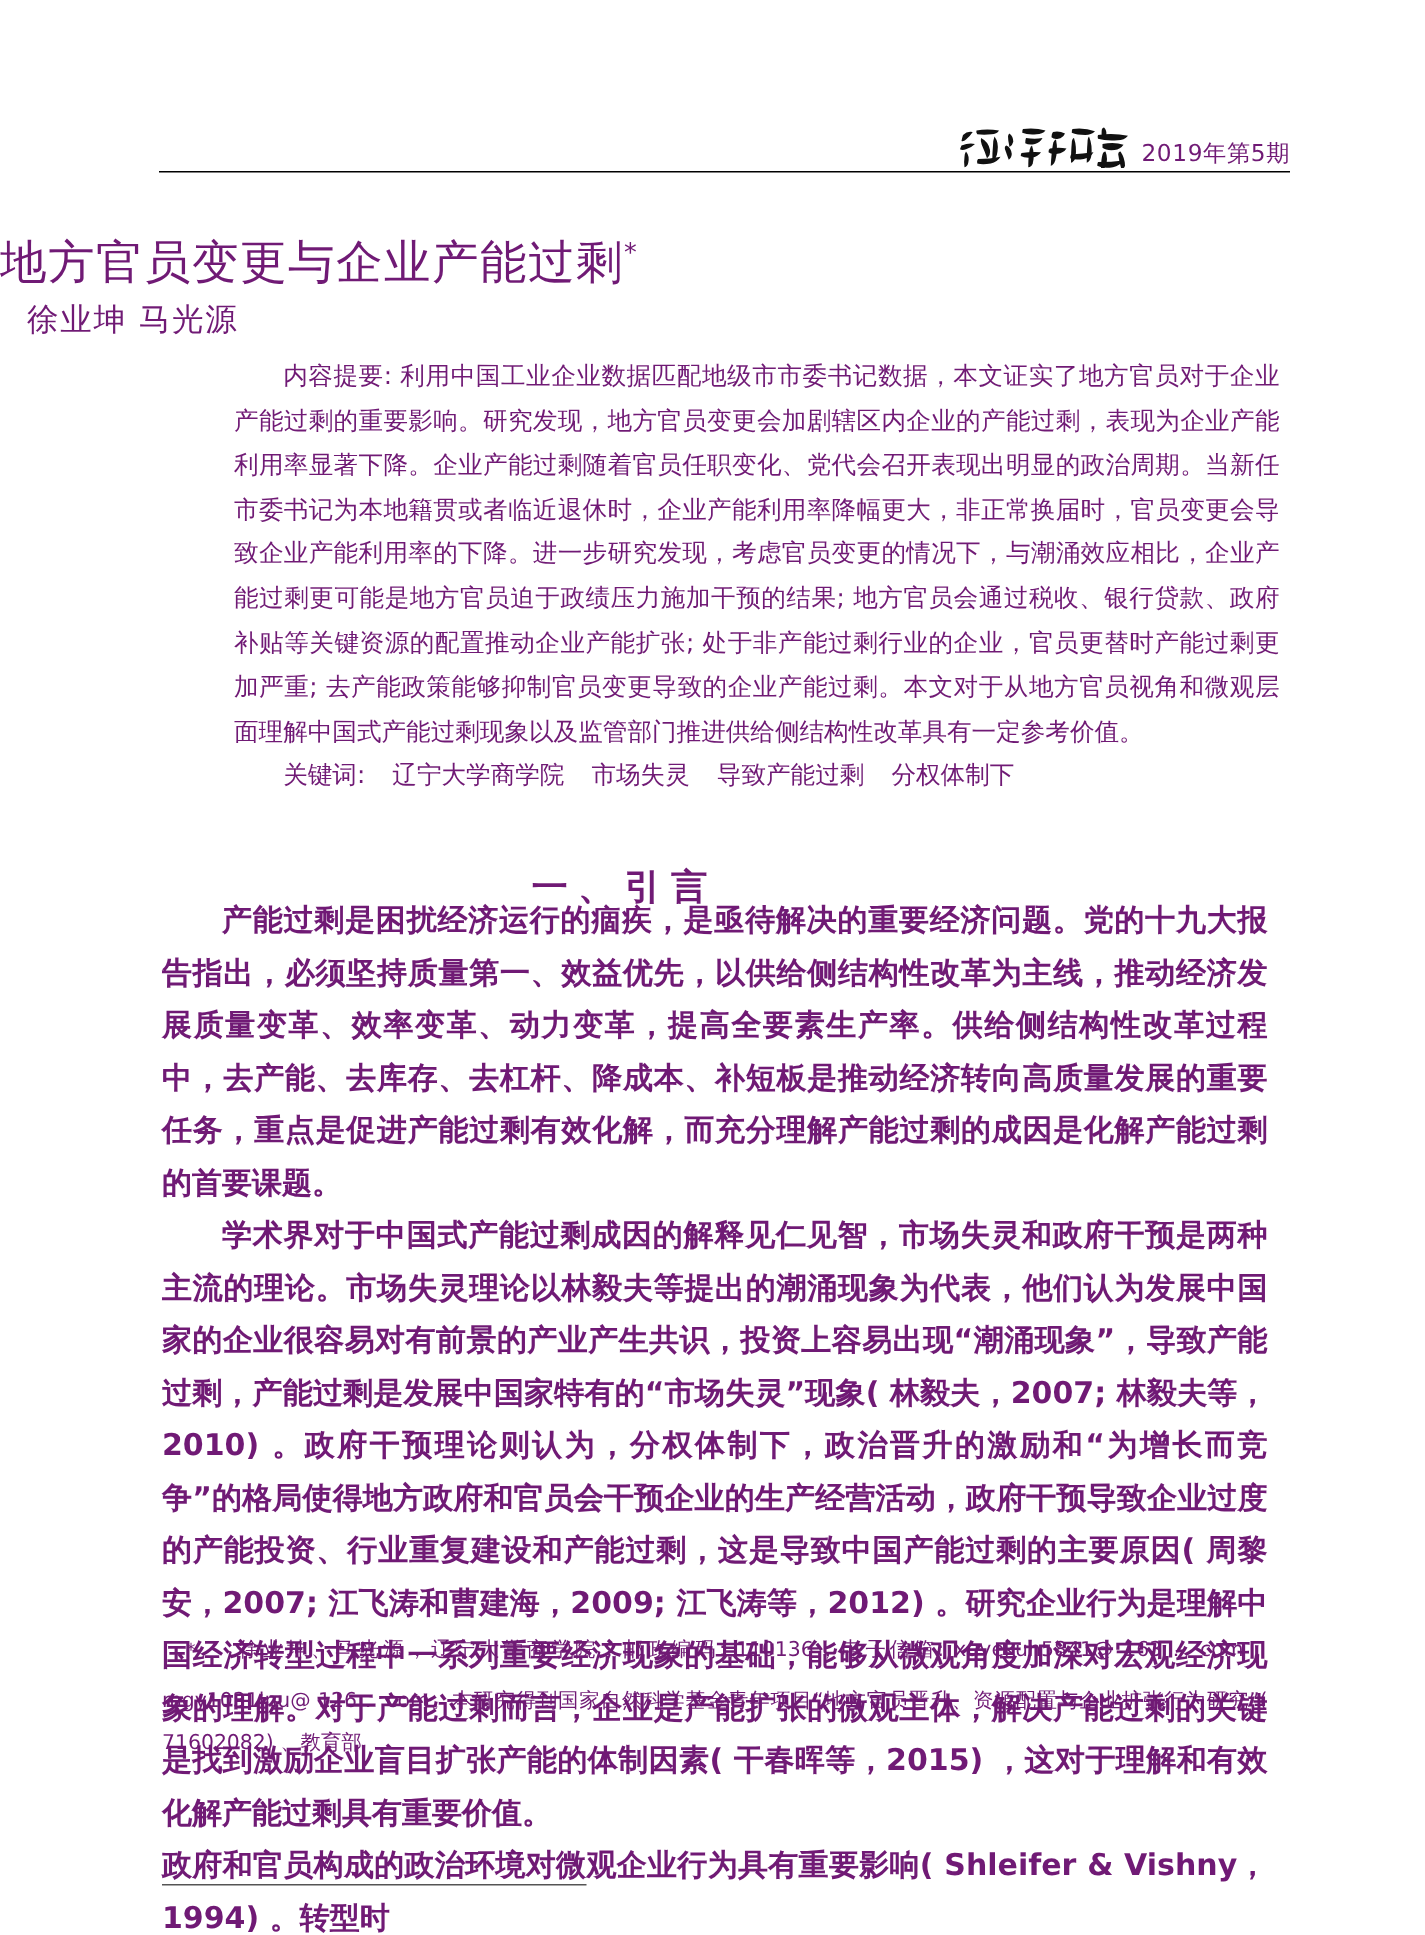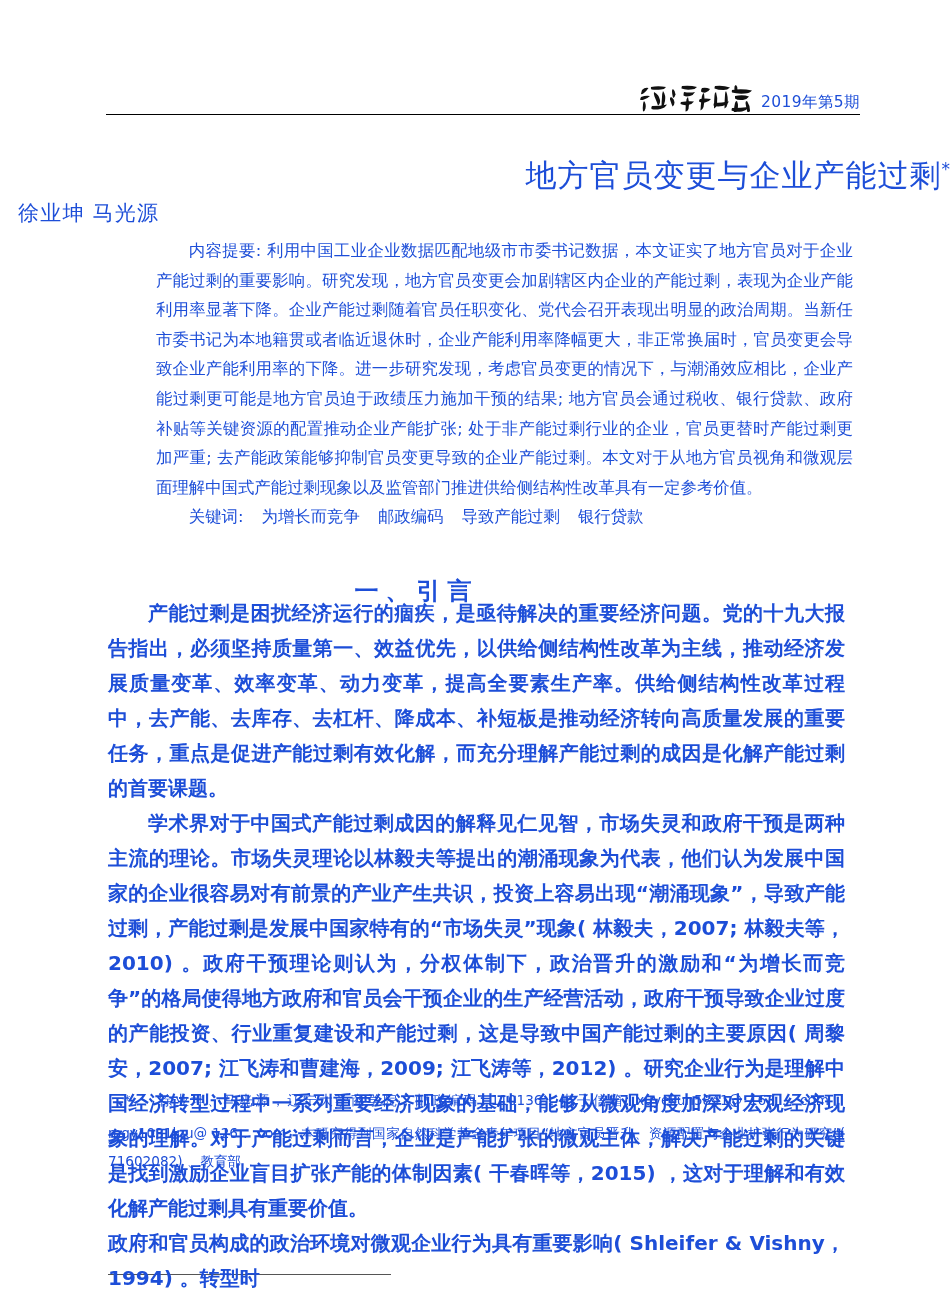--- a/index.html
+++ b/index.html
@@ -6,21 +6,21 @@
     margin: 0;
     padding: 0;
     background: #ffffff;
   }
   .page {
     position: relative;
     width: 950px;
     height: 1290px;
     background: #ffffff;
     font-family: "DejaVu Sans", "Liberation Sans", sans-serif;
-    color: #1d4ed8;
+    color: #701a75;
     overflow: hidden;
   }
 
   
   .masthead {
     position: absolute;
     left: 106px;
     top: 78px;
     width: 754px;
     height: 34px;
@@ -49,21 +49,21 @@
     height: 0;
     border-top: 1.3px solid #000;
   }
 
   
   .doc-title {
     position: absolute;
     left: 0;
     top: 136px;
     width: 950px;
-    text-align: right;
+    text-align: left;
     font-size: 31px;
     line-height: 1.2;
     letter-spacing: 1px;
     font-weight: 400;
     white-space: nowrap;
   }
   .doc-title .asterisk {
     font-size: 17px;
     vertical-align: super;
     letter-spacing: 0;
@@ -128,21 +128,21 @@
     line-height: 35px;
     text-align: justify;
     text-justify: inter-ideograph;
     text-indent: 2em;
     margin: 0;
     font-weight: bold;
   }
   .body-p.no-indent { text-indent: 0; }
   .underline-seg {
     border-bottom: 1.1px solid #555;
-    padding-bottom: 19px;
+    padding-bottom: 1px;
   }
 
   
   .footnote-block {
     position: absolute;
     left: 108px;
     top: 1086px;
     width: 737px;
   }
   .footnote-text {
@@ -203,21 +203,21 @@
     </svg>
     <span class="masthead-issue">2019年第5期</span>
   </div>
   <div class="masthead-rule"></div>
 
   <h1 class="doc-title"><span>地方官员变更与企业产能过剩</span><span class="asterisk">*</span></h1>
   <div class="doc-authors">徐业坤 马光源</div>
 
   <div class="abstract-block">
     <p class="abstract-text">内容提要: 利用中国工业企业数据匹配地级市市委书记数据，本文证实了地方官员对于企业产能过剩的重要影响。研究发现，地方官员变更会加剧辖区内企业的产能过剩，表现为企业产能利用率显著下降。企业产能过剩随着官员任职变化、党代会召开表现出明显的政治周期。当新任市委书记为本地籍贯或者临近退休时，企业产能利用率降幅更大，非正常换届时，官员变更会导致企业产能利用率的下降。进一步研究发现，考虑官员变更的情况下，与潮涌效应相比，企业产能过剩更可能是地方官员迫于政绩压力施加干预的结果; 地方官员会通过税收、银行贷款、政府补贴等关键资源的配置推动企业产能扩张; 处于非产能过剩行业的企业，官员更替时产能过剩更加严重; 去产能政策能够抑制官员变更导致的企业产能过剩。本文对于从地方官员视角和微观层面理解中国式产能过剩现象以及监管部门推进供给侧结构性改革具有一定参考价值。</p>
-    <p class="keywords-line"><span>关键词:</span><span class="kw-gap"></span><span>为增长而竞争</span><span class="kw-gap"></span><span>邮政编码</span><span class="kw-gap"></span><span>导致产能过剩</span><span class="kw-gap"></span><span>银行贷款</span></p>
+    <p class="keywords-line"><span>关键词:</span><span class="kw-gap"></span><span>辽宁大学商学院</span><span class="kw-gap"></span><span>市场失灵</span><span class="kw-gap"></span><span>导致产能过剩</span><span class="kw-gap"></span><span>分权体制下</span></p>
   </div>
 
   <h2 class="section-heading">一、引言</h2>
 
   <div class="body-block">
     <p class="body-p">产能过剩是困扰经济运行的痼疾，是亟待解决的重要经济问题。党的十九大报告指出，必须坚持质量第一、效益优先，以供给侧结构性改革为主线，推动经济发展质量变革、效率变革、动力变革，提高全要素生产率。供给侧结构性改革过程中，去产能、去库存、去杠杆、降成本、补短板是推动经济转向高质量发展的重要任务，重点是促进产能过剩有效化解，而充分理解产能过剩的成因是化解产能过剩的首要课题。</p>
     <p class="body-p">学术界对于中国式产能过剩成因的解释见仁见智，市场失灵和政府干预是两种主流的理论。市场失灵理论以林毅夫等提出的潮涌现象为代表，他们认为发展中国家的企业很容易对有前景的产业产生共识，投资上容易出现“潮涌现象”，导致产能过剩，产能过剩是发展中国家特有的“市场失灵”现象( 林毅夫，2007; 林毅夫等，2010) 。政府干预理论则认为，分权体制下，政治晋升的激励和“为增长而竞争”的格局使得地方政府和官员会干预企业的生产经营活动，政府干预导致企业过度的产能投资、行业重复建设和产能过剩，这是导致中国产能过剩的主要原因( 周黎安，2007; 江飞涛和曹建海，2009; 江飞涛等，2012) 。研究企业行为是理解中国经济转型过程中一系列重要经济现象的基础，能够从微观角度加深对宏观经济现象的理解。对于产能过剩而言，企业是产能扩张的微观主体，解决产能过剩的关键是找到激励企业盲目扩张产能的体制因素( 干春晖等，2015) ，这对于理解和有效化解产能过剩具有重要价值。</p>
     <p class="body-p no-indent"><span class="underline-seg">政府和官员构成的政治环境对微</span><span>观企业行为具有重要影响( Shleifer &amp; Vishny，1994) 。转型时</span></p>
   </div>
 

